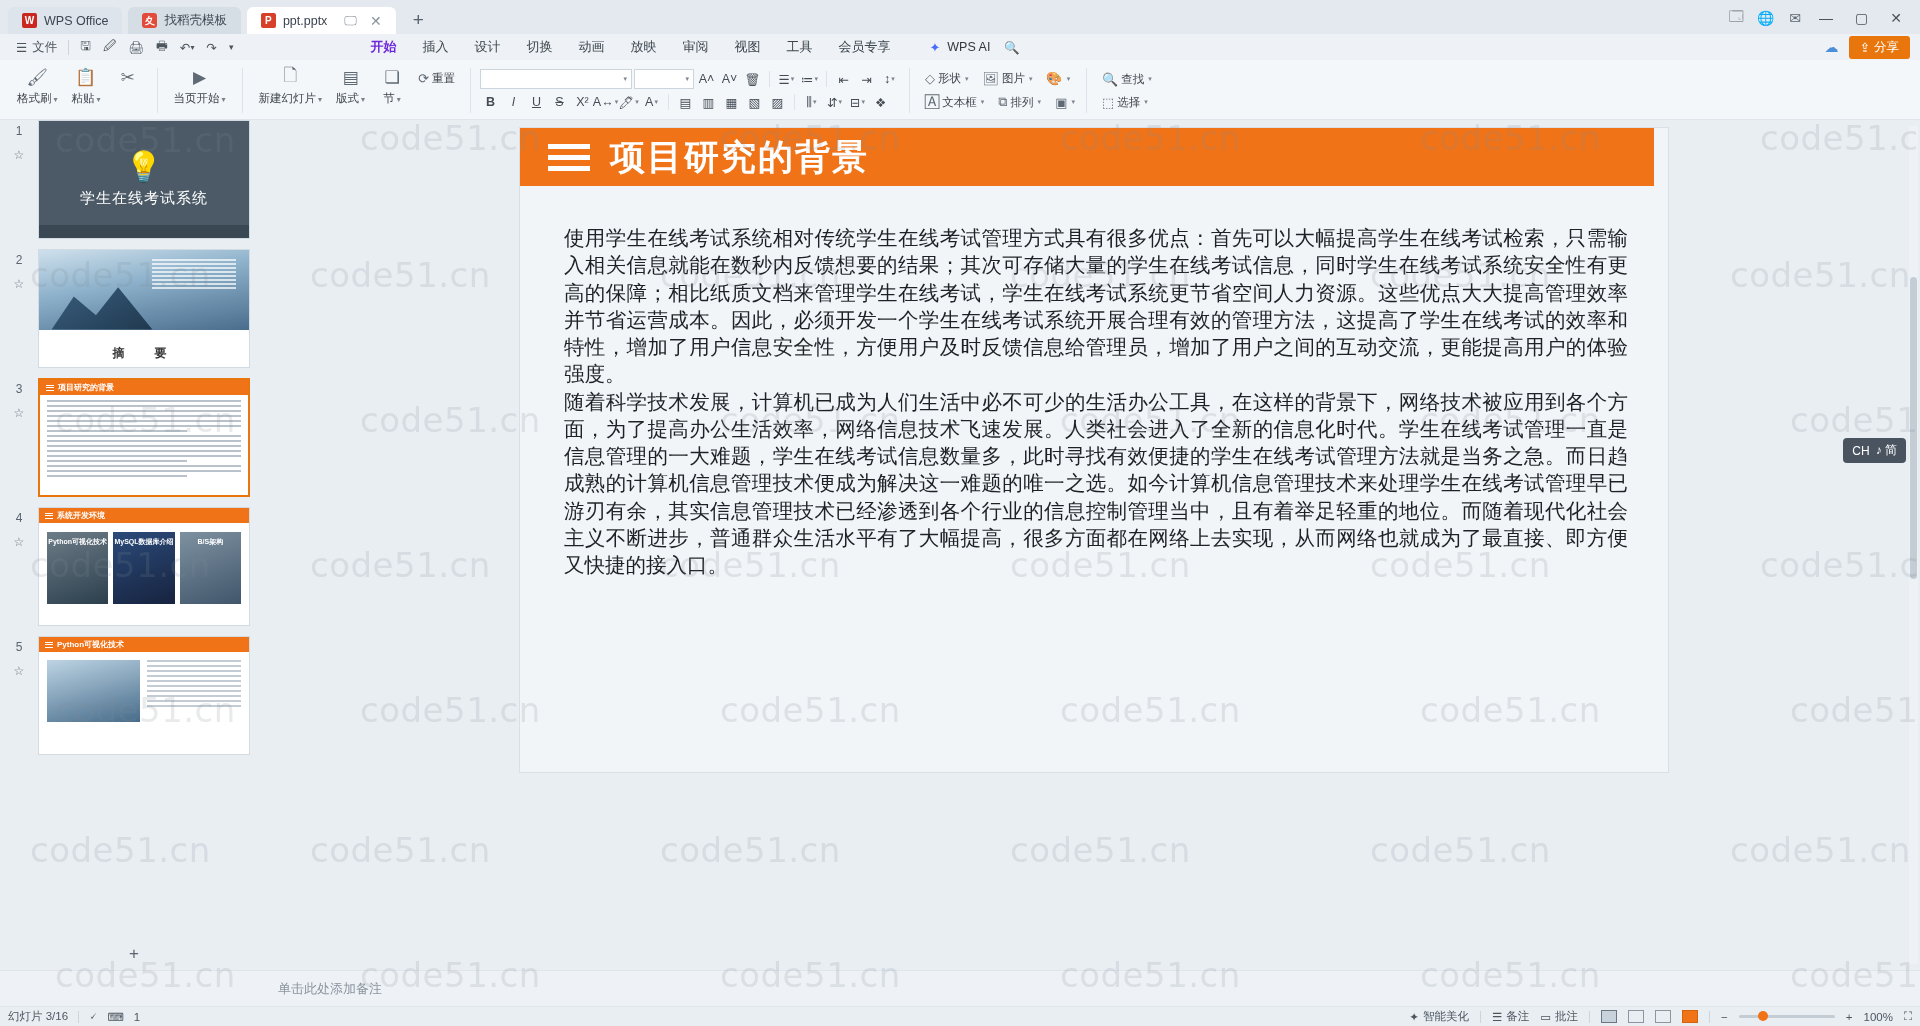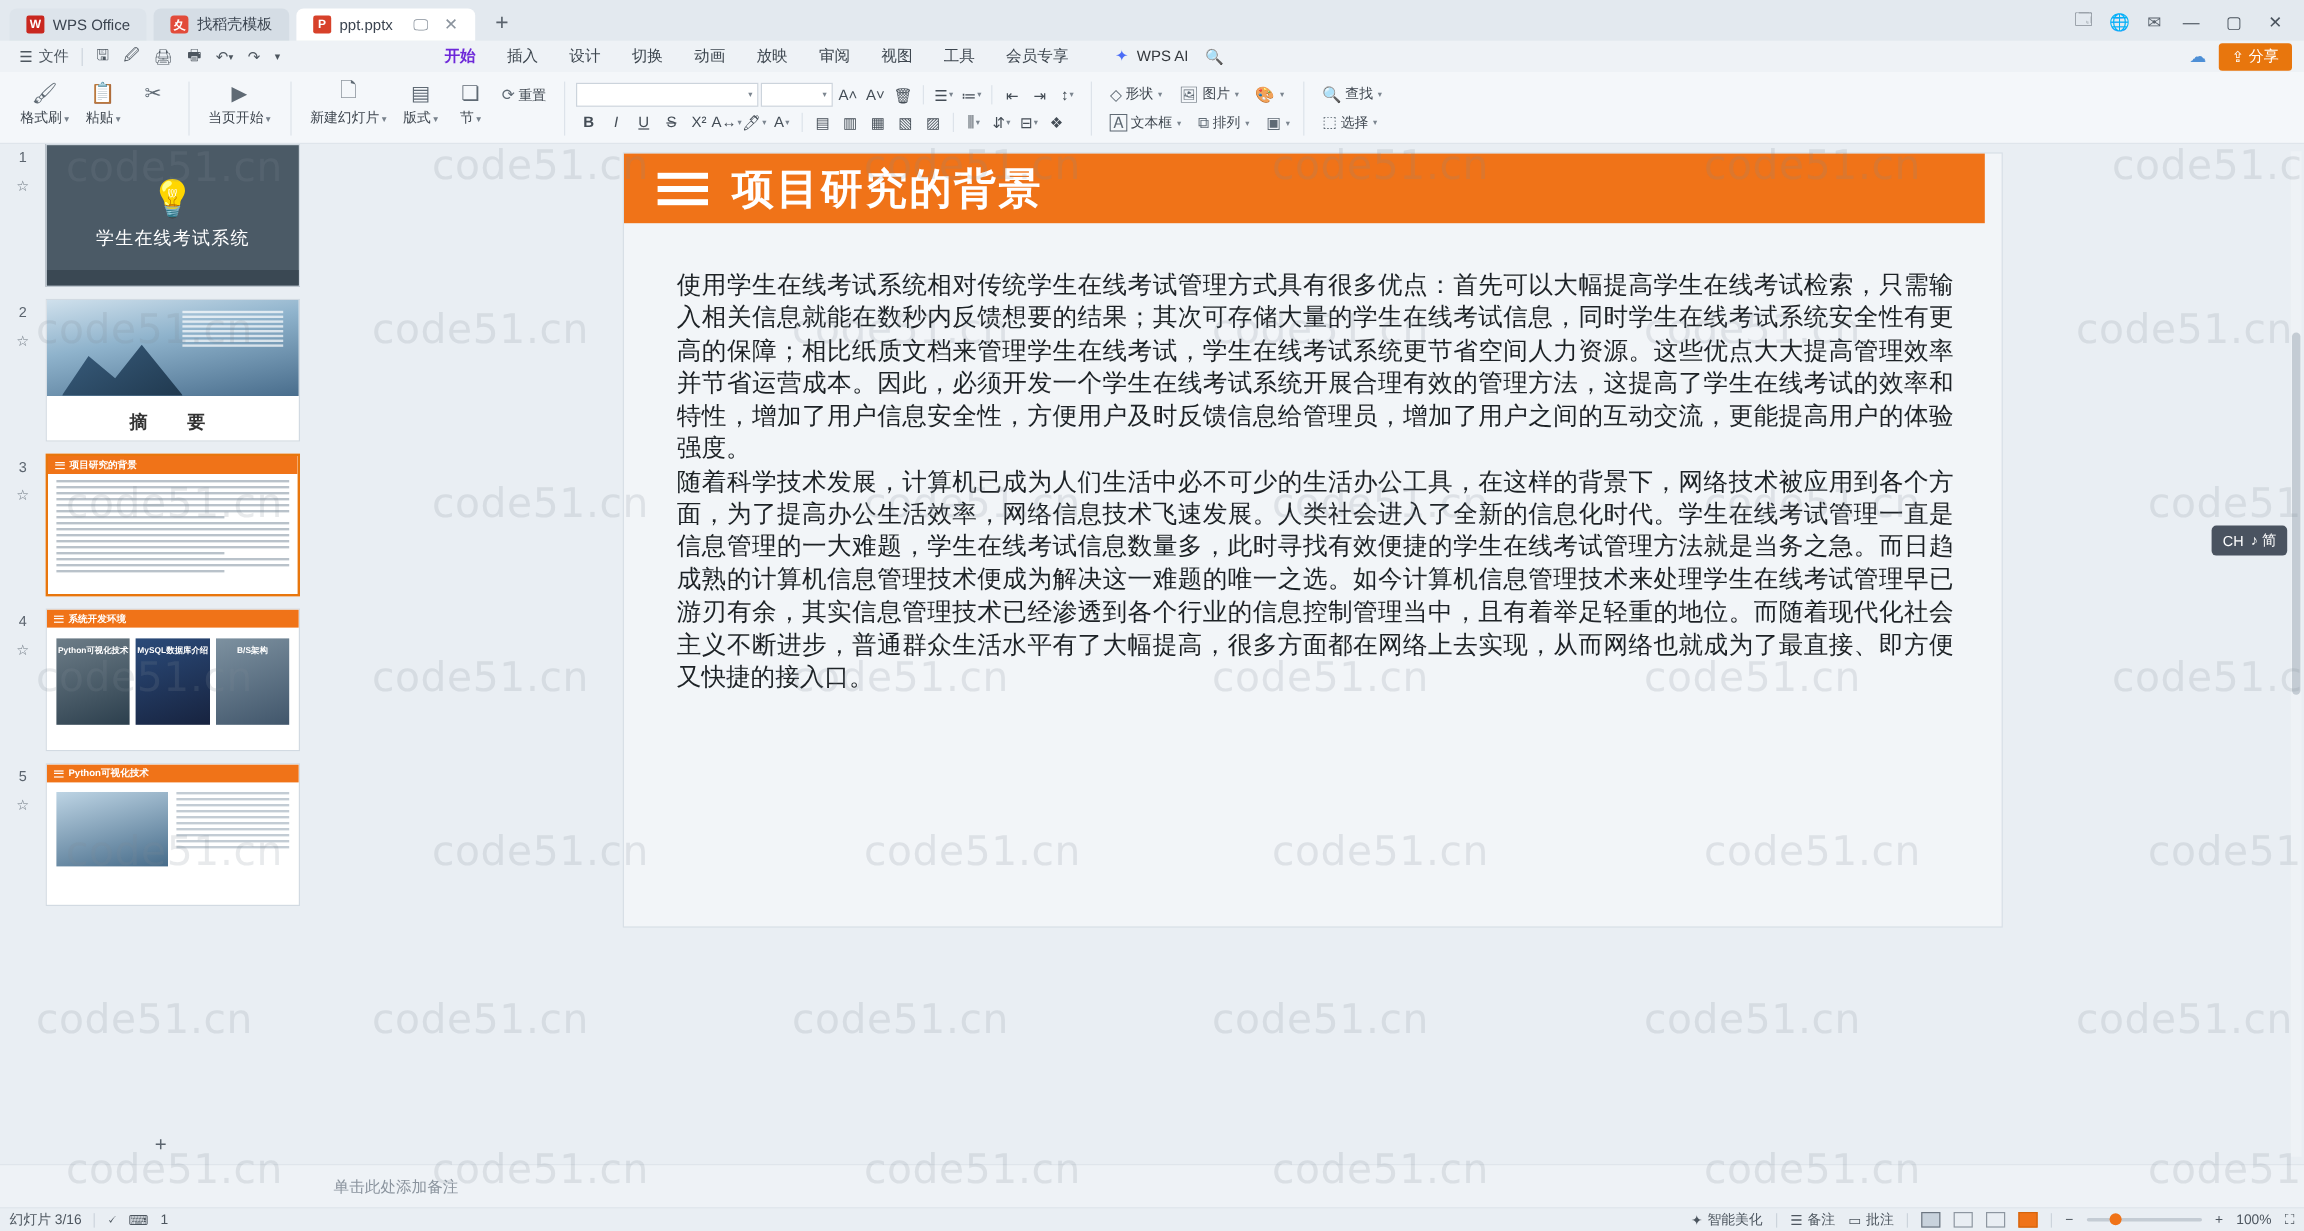--- a/index.html
+++ b/index.html
@@ -126,21 +126,21 @@
   .t1 .cap { font-size:15px; margin-top:7px; letter-spacing:1px;}
   .t1 .foot { position:absolute; bottom:0; left:0; right:0; height:13px; background:#3a4853;}
   
   .t2 { background:#fff; position:relative; }
   .t2 .img { position:absolute; left:0; top:0; width:100%; height:68%;
     background:linear-gradient(170deg,#cfe0ec 0%,#8fb3cc 40%,#496d8c 100%);}
   .t2 .mount { position:absolute; left:6%; bottom:32%; width:48%; height:44%;
     background:linear-gradient(150deg,#3c6182,#20394f); clip-path:polygon(0 100%,22% 36%,44% 72%,66% 18%,100% 100%);}
   .t2 .lines { position:absolute; right:6%; top:8%; width:40%; }
   .t2 .lines i { display:block; height:1.5px; background:rgba(255,255,255,.7); margin-bottom:2.5px;}
-  .t2 .ti { position:absolute; left:0; right:0; bottom:4%; text-align:center; font-size:15px; font-weight:bold; color:#333; letter-spacing:9px;}
+  .t2 .ti { position:absolute; left:0; right:0; bottom:4%; text-align:center; font-size:12px; font-weight:bold; color:#333; letter-spacing:9px;}
   
   .tH { height:15px; background:#f07318; display:flex; align-items:center; gap:4px; padding-left:6px; color:#fff; font-size:8px; font-weight:bold;}
   .tH .hb { display:inline-block; width:8px; }
   .tH .hb i { display:block; height:1px; background:#fff; margin:1.5px 0;}
   .t3 .lines { padding:5px 7px; }
   .t3 .lines i { display:block; height:2px; background:#b9c2ca; margin-bottom:3px;}
   .t3 .lines i.s { width:72%; }
   .t4 .cards { display:flex; gap:5px; padding:9px 8px; }
   .t4 .c { flex:1; height:72px; position:relative; overflow:hidden;}
   .t4 .c span { position:absolute; top:5px; left:0; right:0; text-align:center; color:#fff; font-size:7px; font-weight:bold;}

